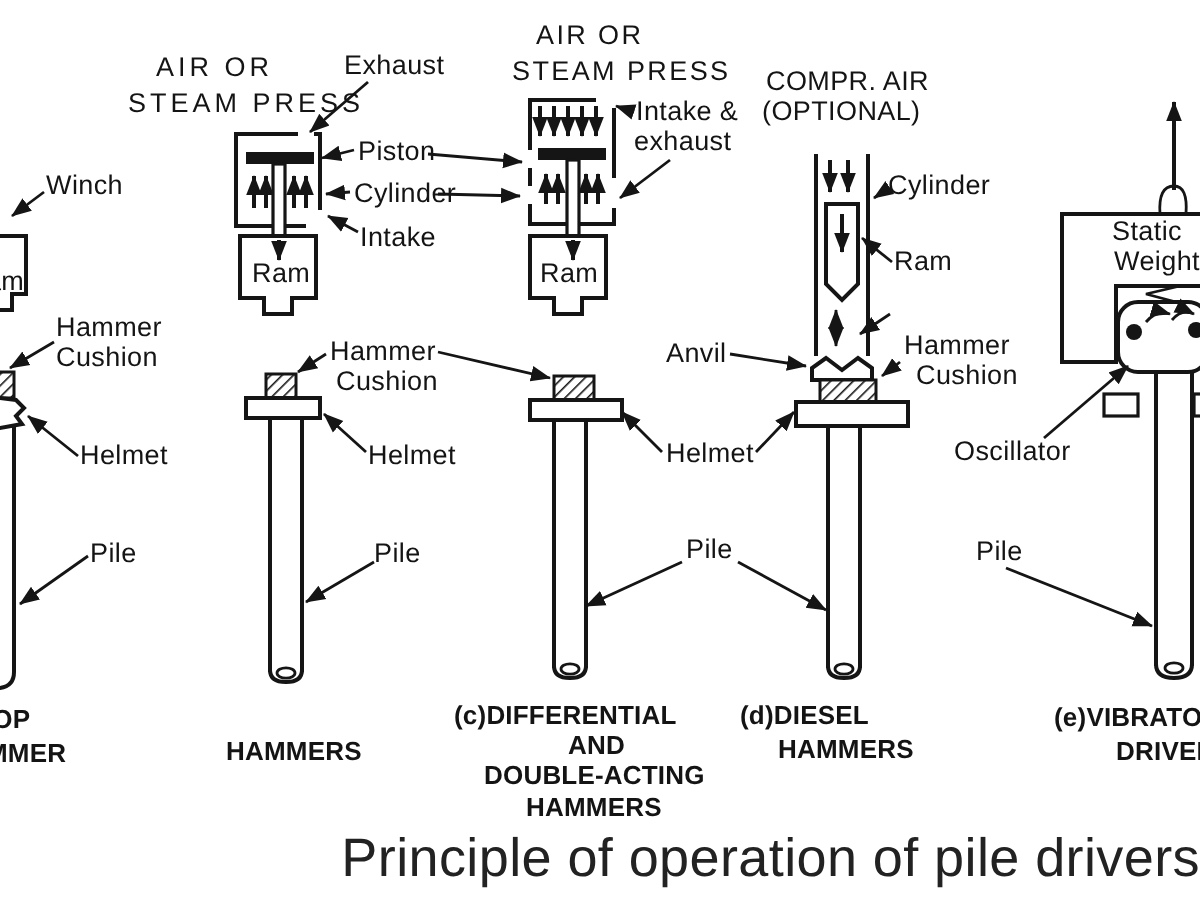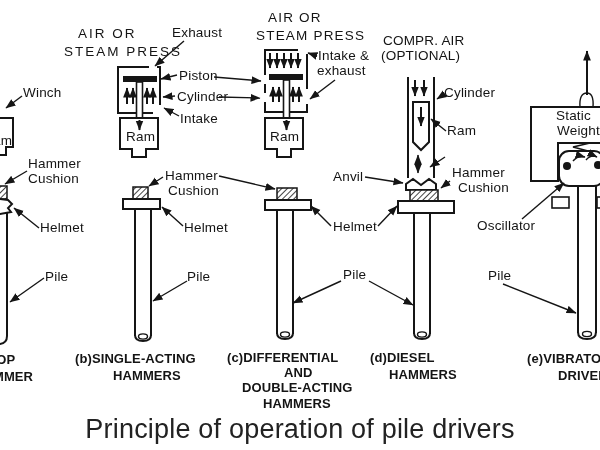--- a/index.html
+++ b/index.html
@@ -16,21 +16,21 @@
   .ink { fill:#151515; }
   .wht { fill:#fff; stroke:none; }
   .lbl {
     position:absolute; font-size:13.5px; line-height:1.12; color:#141414;
     white-space:nowrap; letter-spacing:.2px;text-align:right;
   }
   .ttl { letter-spacing:2px; }
   .ttl2 { letter-spacing:1.2px; }
   .cap { font-weight:700; font-size:13px; letter-spacing:.1px; }
   .figcap {
-    position:absolute; left:0; right:0; top:414px; text-align:center;
+    position:absolute; left:0; right:0; top:414px; text-align:right;
     font-size:27px; color:#222; letter-spacing:.2px;
   }
 </style>
 </head>
 <body>
 
 <div class="fig">
 
   <svg width="600" height="450" viewBox="0 0 600 450">
     <defs>
@@ -197,21 +197,20 @@
   <div class="lbl" style="left:333px;top:219px">Helmet</div>
   <div class="lbl" style="left:343px;top:267px">Pile</div>
 
   <div class="lbl" style="left:556px;top:108px">Static</div>
   <div class="lbl" style="left:557px;top:123px">Weight</div>
   <div class="lbl" style="left:477px;top:218px">Oscillator</div>
   <div class="lbl" style="left:488px;top:268px">Pile</div>
 
   <div class="lbl cap" style="left:-39px;top:353px">(a)DROP</div>
   <div class="lbl cap" style="left:-26px;top:370px">HAMMER</div>
-  <div class="lbl cap" style="left:75px;top:352px">(b)SINGLE-ACTING</div>
   <div class="lbl cap" style="left:113px;top:369px">HAMMERS</div>
   <div class="lbl cap" style="left:227px;top:351px">(c)DIFFERENTIAL</div>
   <div class="lbl cap" style="left:284px;top:366px">AND</div>
   <div class="lbl cap" style="left:242px;top:381px">DOUBLE-ACTING</div>
   <div class="lbl cap" style="left:263px;top:397px">HAMMERS</div>
   <div class="lbl cap" style="left:370px;top:351px">(d)DIESEL</div>
   <div class="lbl cap" style="left:389px;top:368px">HAMMERS</div>
   <div class="lbl cap" style="left:527px;top:352px">(e)VIBRATORY</div>
   <div class="lbl cap" style="left:558px;top:369px">DRIVERS</div>
 

